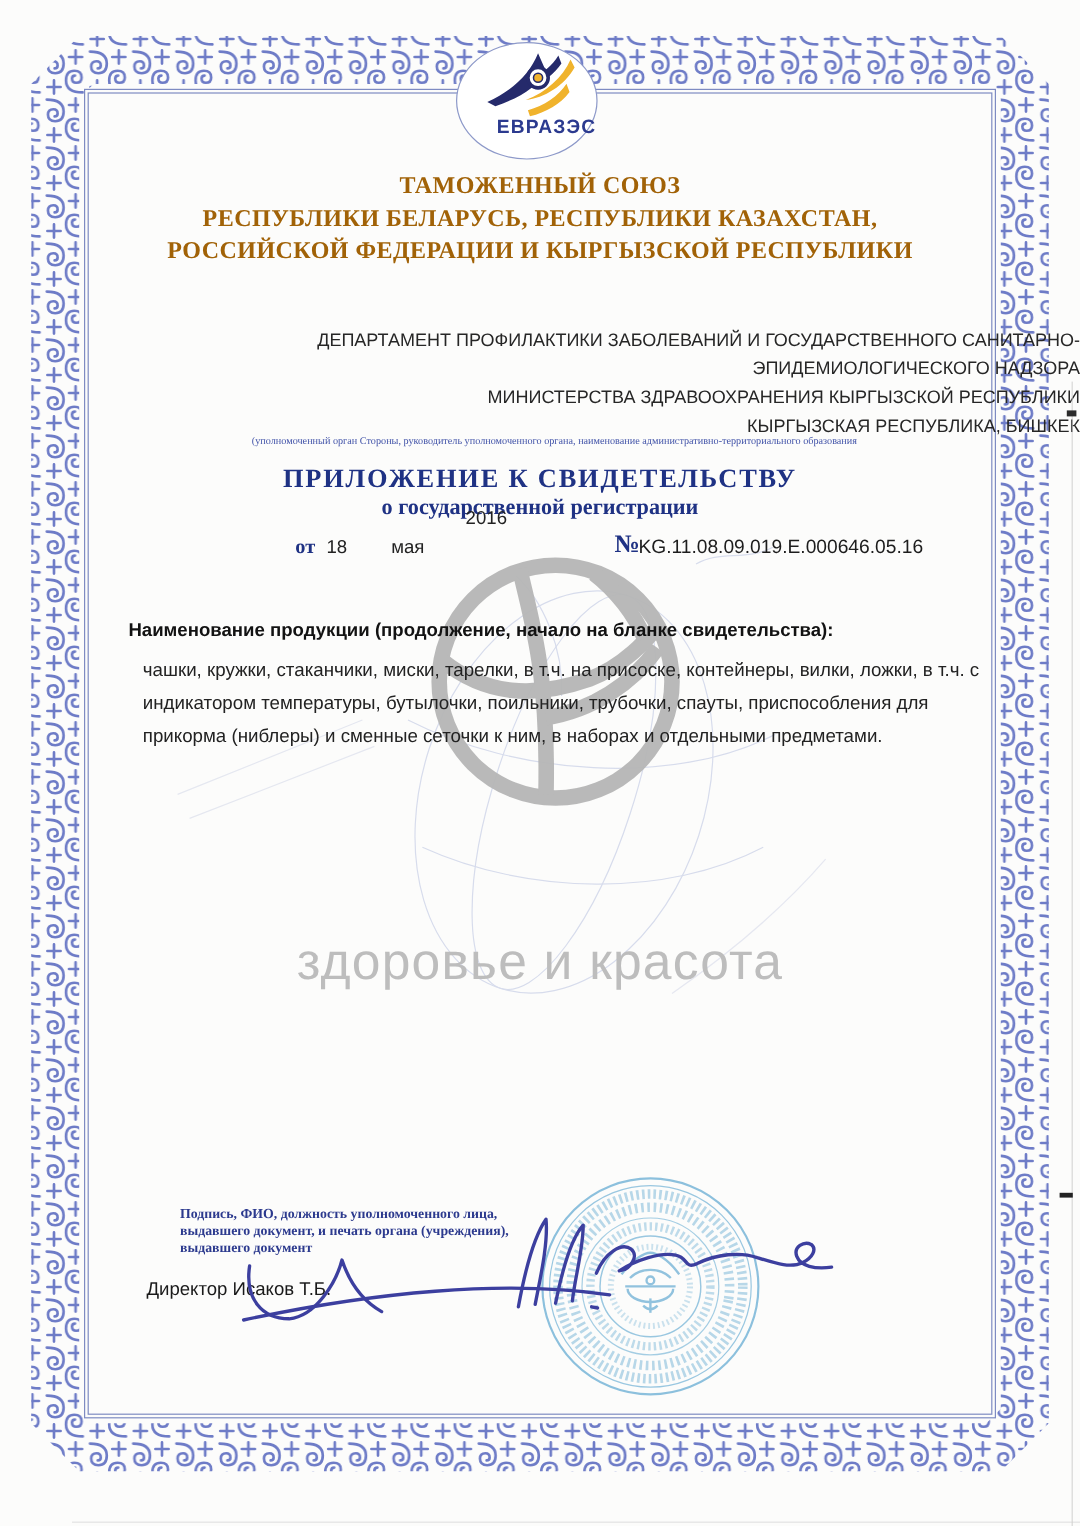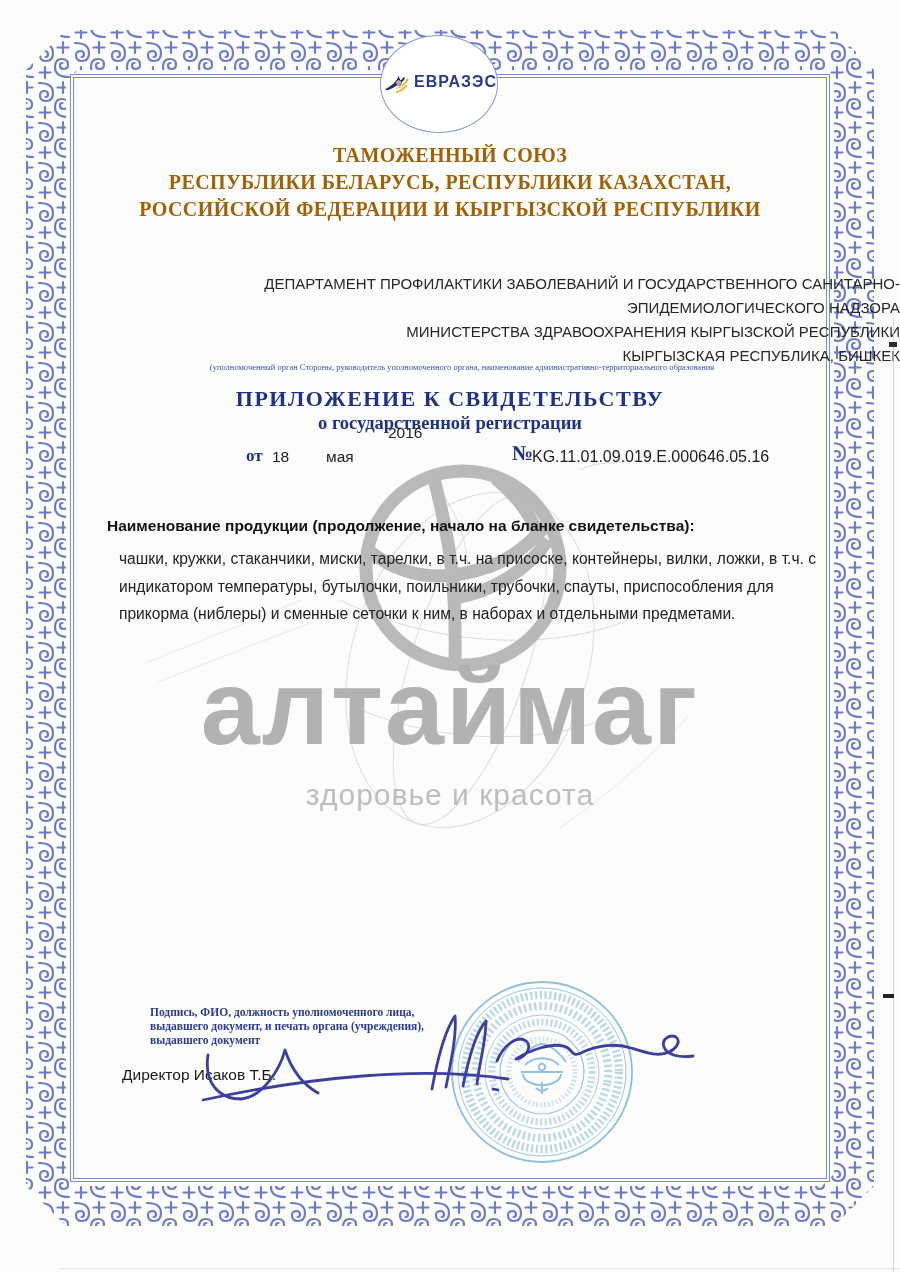--- a/index.html
+++ b/index.html
@@ -13,35 +13,35 @@
   
   .sketch-svg { left:0; top:0; z-index:0; pointer-events:none; }
   .graylogo-svg { left:353px; top:458px; z-index:0; pointer-events:none; }
   .wm-brand {
     left:0; top:652px; width:900px; text-align:center; z-index:0;
     font-weight:bold; font-size:106px; line-height:1.05; letter-spacing:2px;
     color:#b2b2b2; font-family:"Liberation Sans", sans-serif;
   }
   .wm-tagline {
     left:0; top:778px; width:900px; text-align:center; z-index:0;
-    font-size:30px; letter-spacing:1px; color:#bdbdbd;
+    font-size:43px; letter-spacing:1px; color:#bdbdbd;
   }
 
   
   .border-svg { left:0; top:0; z-index:1; pointer-events:none; }
   .inner-frame {
     left:70px; top:74px; width:760px; height:1108px; box-sizing:border-box;
     border:4px double #7e8bc2; z-index:1;
   }
 
   
   .logo {
     left:380px; top:35px; width:116px; height:96px; z-index:3;
     background:#ffffff; border:1.5px solid #8d99c9; border-radius:50%;
-    display:flex; flex-direction:row; align-items:center; justify-content:flex-start;
+    display:flex; flex-direction:column; align-items:flex-end; justify-content:flex-start;
   }
   .logo-label {
     margin-top:-4px; font-weight:bold; font-size:16px; letter-spacing:1px;
     color:#2b3a8f;
   }
 
   
   .title { left:0; top:142px; width:900px; text-align:center; z-index:2;
     font-family:"Liberation Serif", serif; font-weight:bold; font-size:20px;
     line-height:27px; color:#a16207; letter-spacing:0.4px; }
@@ -108,21 +108,20 @@
   <svg class="abs graylogo-svg" width="220" height="220" viewBox="-110 -110 220 220">
     <g fill="none" stroke="#b6b6b6" stroke-width="13" opacity="0.95">
       <circle cx="0" cy="0" r="97"></circle>
       <path d="M-95 -18 C-58 12 -18 14 28 -2 C60 -14 80 -40 87 -48"></path>
       <path d="M-30 -94 C-20 -50 -6 -10 -8 94"></path>
       <path d="M-8 30 C30 24 64 2 85 -28"></path>
       <path d="M32 -90 C50 -76 66 -56 74 -36"></path>
     </g>
   </svg>
 
-  <div class="abs wm-brand">алтаймаг</div>
   <div class="abs wm-tagline">здоровье и красота</div>
 
   <svg class="abs border-svg" width="900" height="1272" viewBox="0 0 900 1272">
     <defs>
       <pattern id="orn" width="36" height="40" patternUnits="userSpaceOnUse">
         <g fill="none" stroke="#5a6ac0" stroke-width="2.2" stroke-linecap="round" opacity="0.88">
           <path d="M3 3 Q17 3 17 13 Q17 21 10 21 Q4 21 4 15.5 Q4 11 8.5 11 Q12 11 12 14.5 Q12 17 9.5 17"></path>
           <path d="M33 37 Q19 37 19 27 Q19 19 26 19 Q32 19 32 24.5 Q32 29 27.5 29 Q24 29 24 25.5 Q24 23 26.5 23"></path>
           <path d="M27 2 V13 M21.5 7.5 H32.5"></path>
           <path d="M9 27 V38 M3.5 32.5 H14.5"></path>
@@ -162,21 +161,21 @@
   <div class="abs issuer-note">(уполномоченный орган Стороны, руководитель уполномоченного органа, наименование административно-территориального образования</div>
 
   <div class="abs doc-title">ПРИЛОЖЕНИЕ К СВИДЕТЕЛЬСТВУ</div>
   <div class="abs doc-subtitle">о государственной регистрации</div>
 
   <div class="abs date-label">от</div>
   <div class="abs date-day">18</div>
   <div class="abs date-month">мая</div>
   <div class="abs date-year">2016</div>
   <div class="abs num-sign">№</div>
-  <div class="abs num-value">KG.11.01.09.019.E.000646.05.16</div>
+  <div class="abs num-value">KG.11.08.09.019.E.000646.05.16</div>
 
   <div class="abs product-heading">Наименование продукции (продолжение, начало на бланке свидетельства):</div>
   <div class="abs product-desc">чашки, кружки, стаканчики, миски, тарелки, в т.ч. на присоске, контейнеры, вилки, ложки, в т.ч. с индикатором температуры, бутылочки, поильники, трубочки, спауты, приспособления для прикорма (ниблеры) и сменные сеточки к ним, в наборах и отдельными предметами.</div>
 
   <div class="abs sig-note">
     <div>Подпись, ФИО, должность уполномоченного лица,</div>
     <div>выдавшего документ, и печать органа (учреждения),</div>
     <div>выдавшего документ</div>
   </div>
   <div class="abs signer">Директор Исаков Т.Б.</div>

